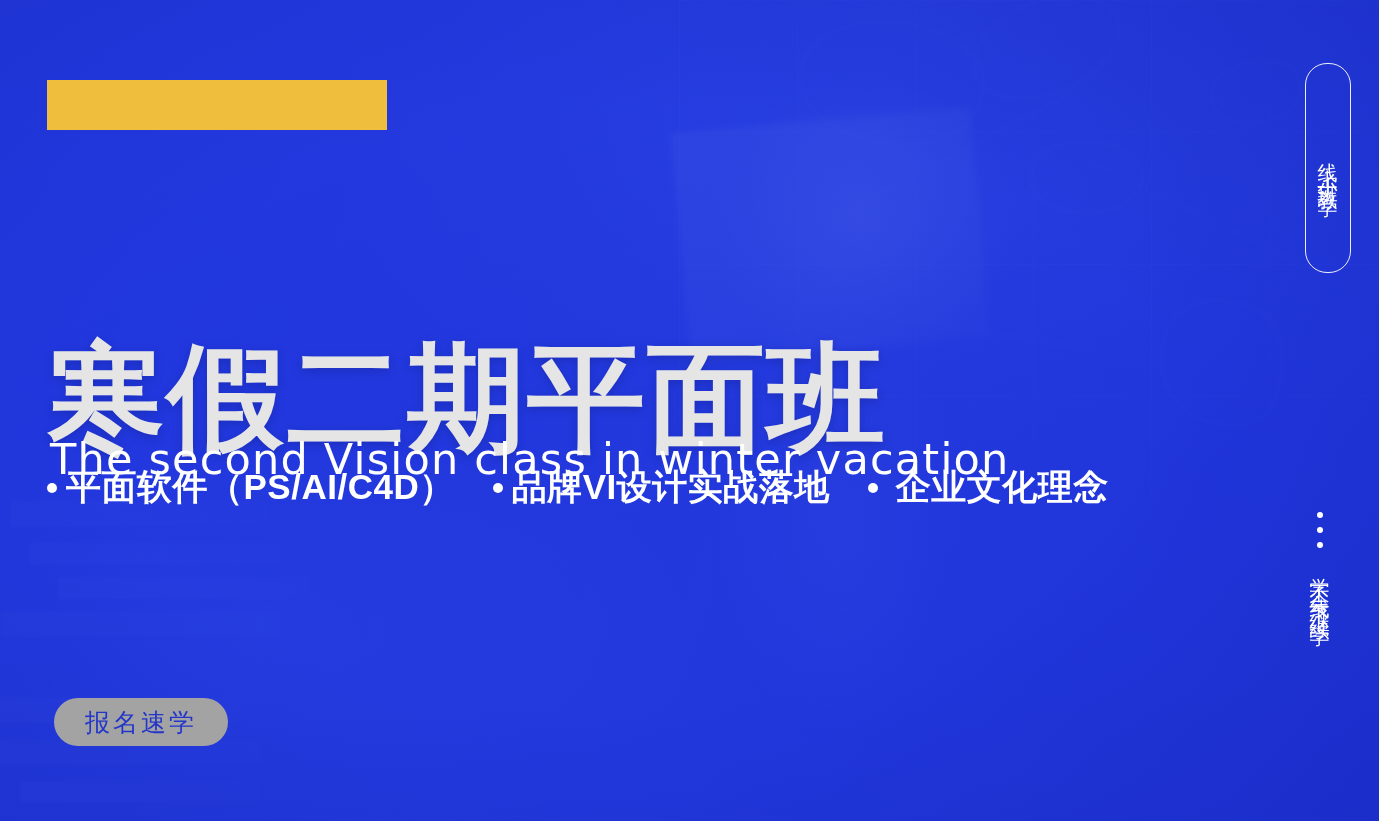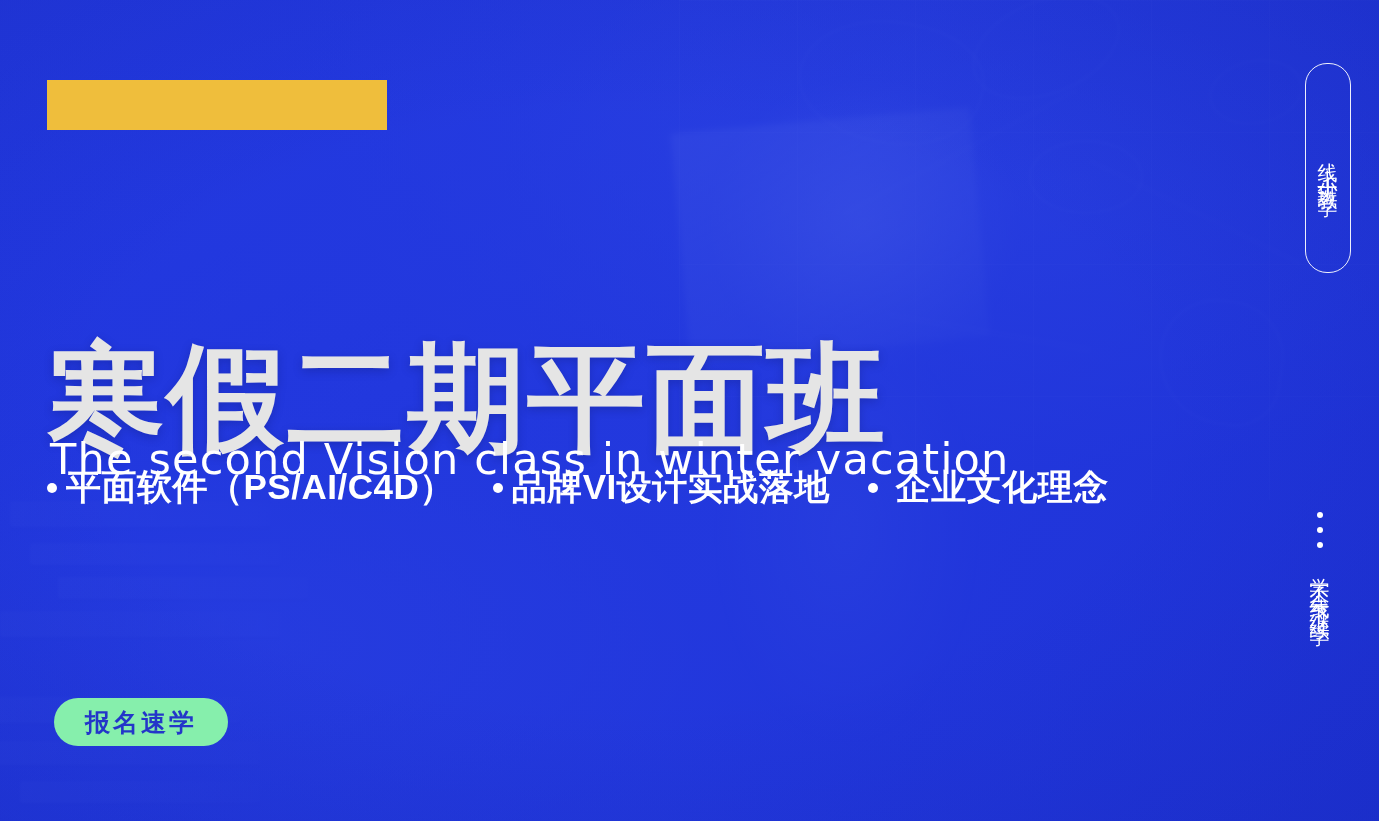--- a/index.html
+++ b/index.html
@@ -169,24 +169,24 @@
   .feature:nth-child(3) { gap: 18px; }
 
   .cta-button {
     position: absolute;
     left: 54px;
     top: 698px;
     width: 174px;
     height: 48px;
     border: none;
     border-radius: 24px;
-    background: #86efac;
+    background: #a3a3a3;
     color: #2336c9;
     font-size: 25px;
-    font-weight: 700;
+    font-weight: 400;
     letter-spacing: 3px;
     font-family: "Liberation Sans", "DejaVu Sans", sans-serif;
     cursor: pointer;
     padding: 0;
   }
 
   
   .side-badge {
     position: absolute;
     left: 1305px;

